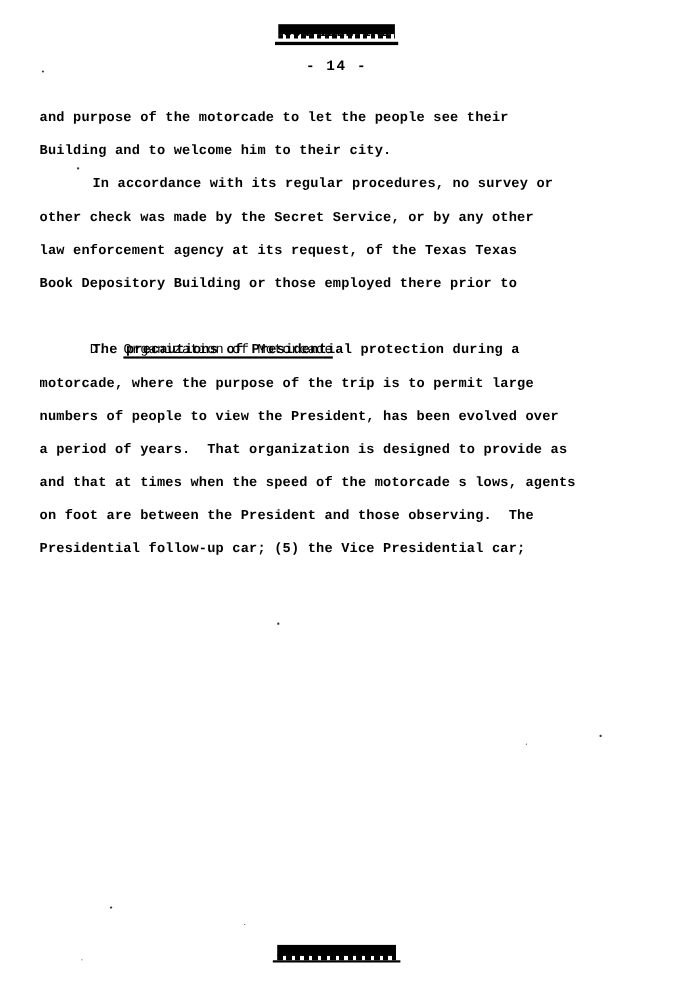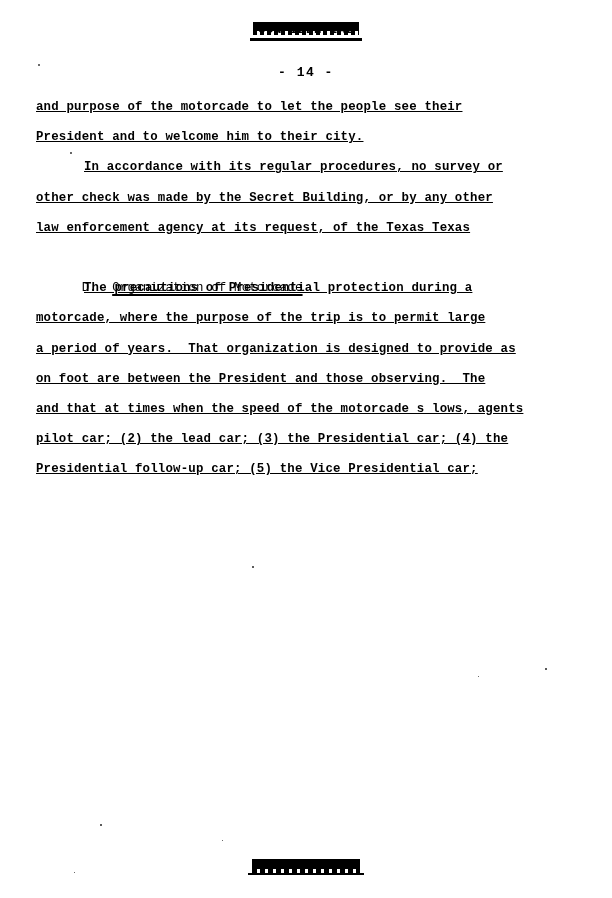--- a/index.html
+++ b/index.html
@@ -107,39 +107,37 @@
   
   #page-number {
     position: absolute;
     top: 53px;
     left: 0;
     width: 612px;
     text-align: center;
     font-size: 13px;
     font-weight: bold;
     letter-spacing: 1.5px;
-    margin-top: 12px;
   }
 
   
   #body {
     position: absolute;
     left: 36px;
     top: 92px;
     width: 546px;
   }
 
   .tline {
     font-size: 12.4px;
     font-weight: bold;
     line-height: 30.2px;
     height: 30.2px;
     white-space: pre;
     letter-spacing: 0.18px;
-    text-decoration: underline;
   }
 
   .tline.indent { text-indent: 48px; }
 
   .heading-line {
     font-size: 12.4px;
     font-weight: normal;
     line-height: 30.2px;
     height: 30.2px;
     white-space: pre;
@@ -173,37 +171,38 @@
       <span class="redact-underline"></span>
     </span>
   </div>
 
   <div id="page-number">- 14 -</div>
 
   <div id="body">
 
     <div>
       <div class="tline">and purpose of the motorcade to let the people see their</div>
-      <div class="tline">President and to welcome him to their city.</div>
+      <div class="tline">Building and to welcome him to their city.</div>
       <div class="tline indent">In accordance with its regular procedures, no survey or</div>
-      <div class="tline">other check was made by the Secret Building, or by any other</div>
+      <div class="tline">other check was made by the Secret Service, or by any other</div>
       <div class="tline">law enforcement agency at its request, of the Texas Texas</div>
+      <div class="tline">Book Depository Building or those employed there prior to</div>
     </div>
 
     <div class="heading-line">
       <span class="hd-label">D.</span><span>  </span><span class="hd-title">Organization of Motorcade</span>
     </div>
 
     <div>
       <div class="tline indent">The precautions of Presidential protection during a</div>
       <div class="tline">motorcade, where the purpose of the trip is to permit large</div>
+      <div class="tline">numbers of people to view the President, has been evolved over</div>
       <div class="tline">a period of years.  That organization is designed to provide as</div>
+      <div class="tline">and that at times when the speed of the motorcade s lows, agents</div>
       <div class="tline">on foot are between the President and those observing.  The</div>
-      <div class="tline">and that at times when the speed of the motorcade s lows, agents</div>
-      <div class="tline">pilot car; (2) the lead car; (3) the Presidential car; (4) the</div>
       <div class="tline">Presidential follow-up car; (5) the Vice Presidential car;</div>
     </div>
 
   </div>
 
   <div class="stamp-wrap" id="footer-stamp-wrap">
     <span class="stamp" id="footer-stamp">
       <span>CONFIDENTIAL</span>
       <span class="redact-bar"></span>
       <span class="redact-ragged"></span>

